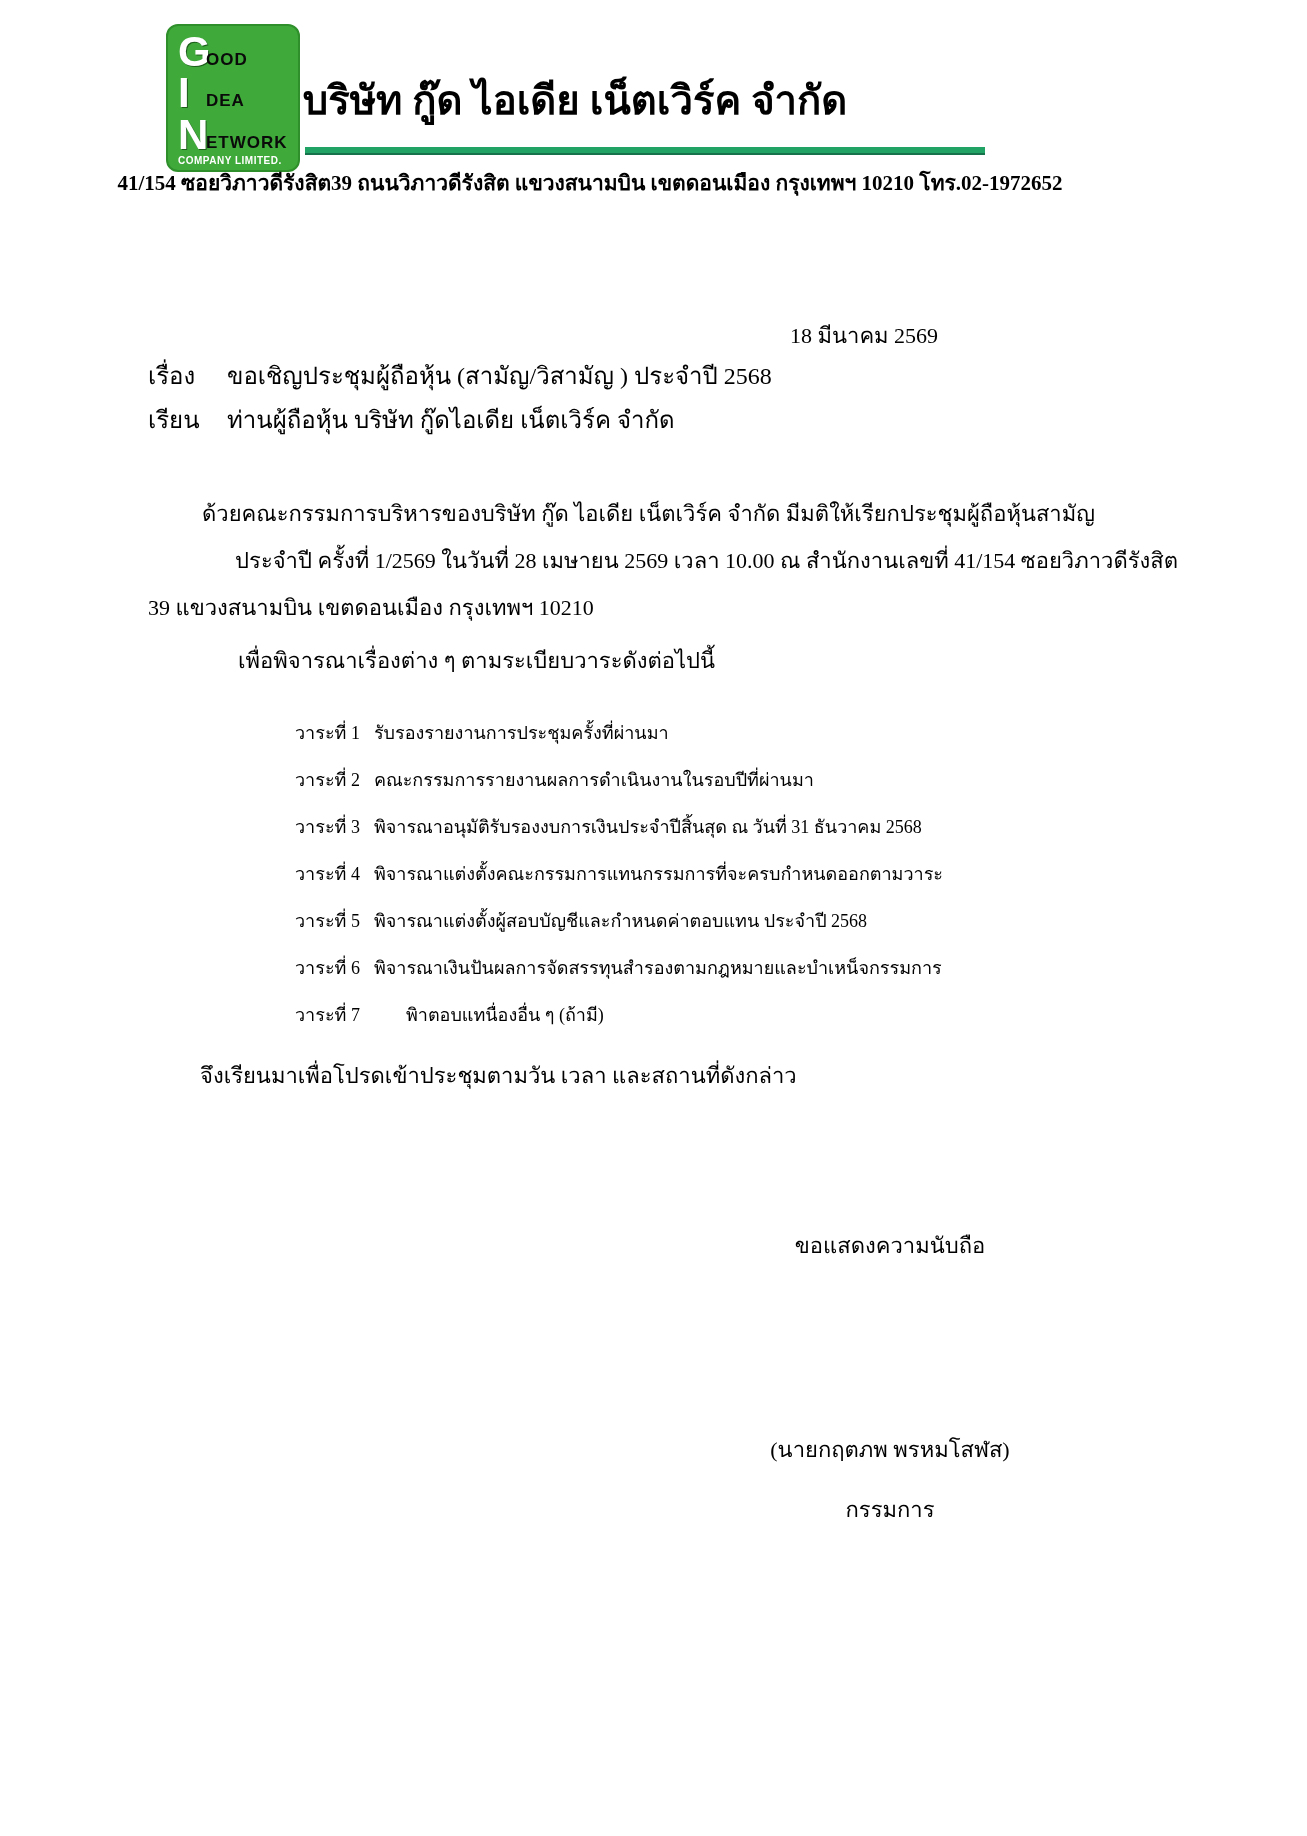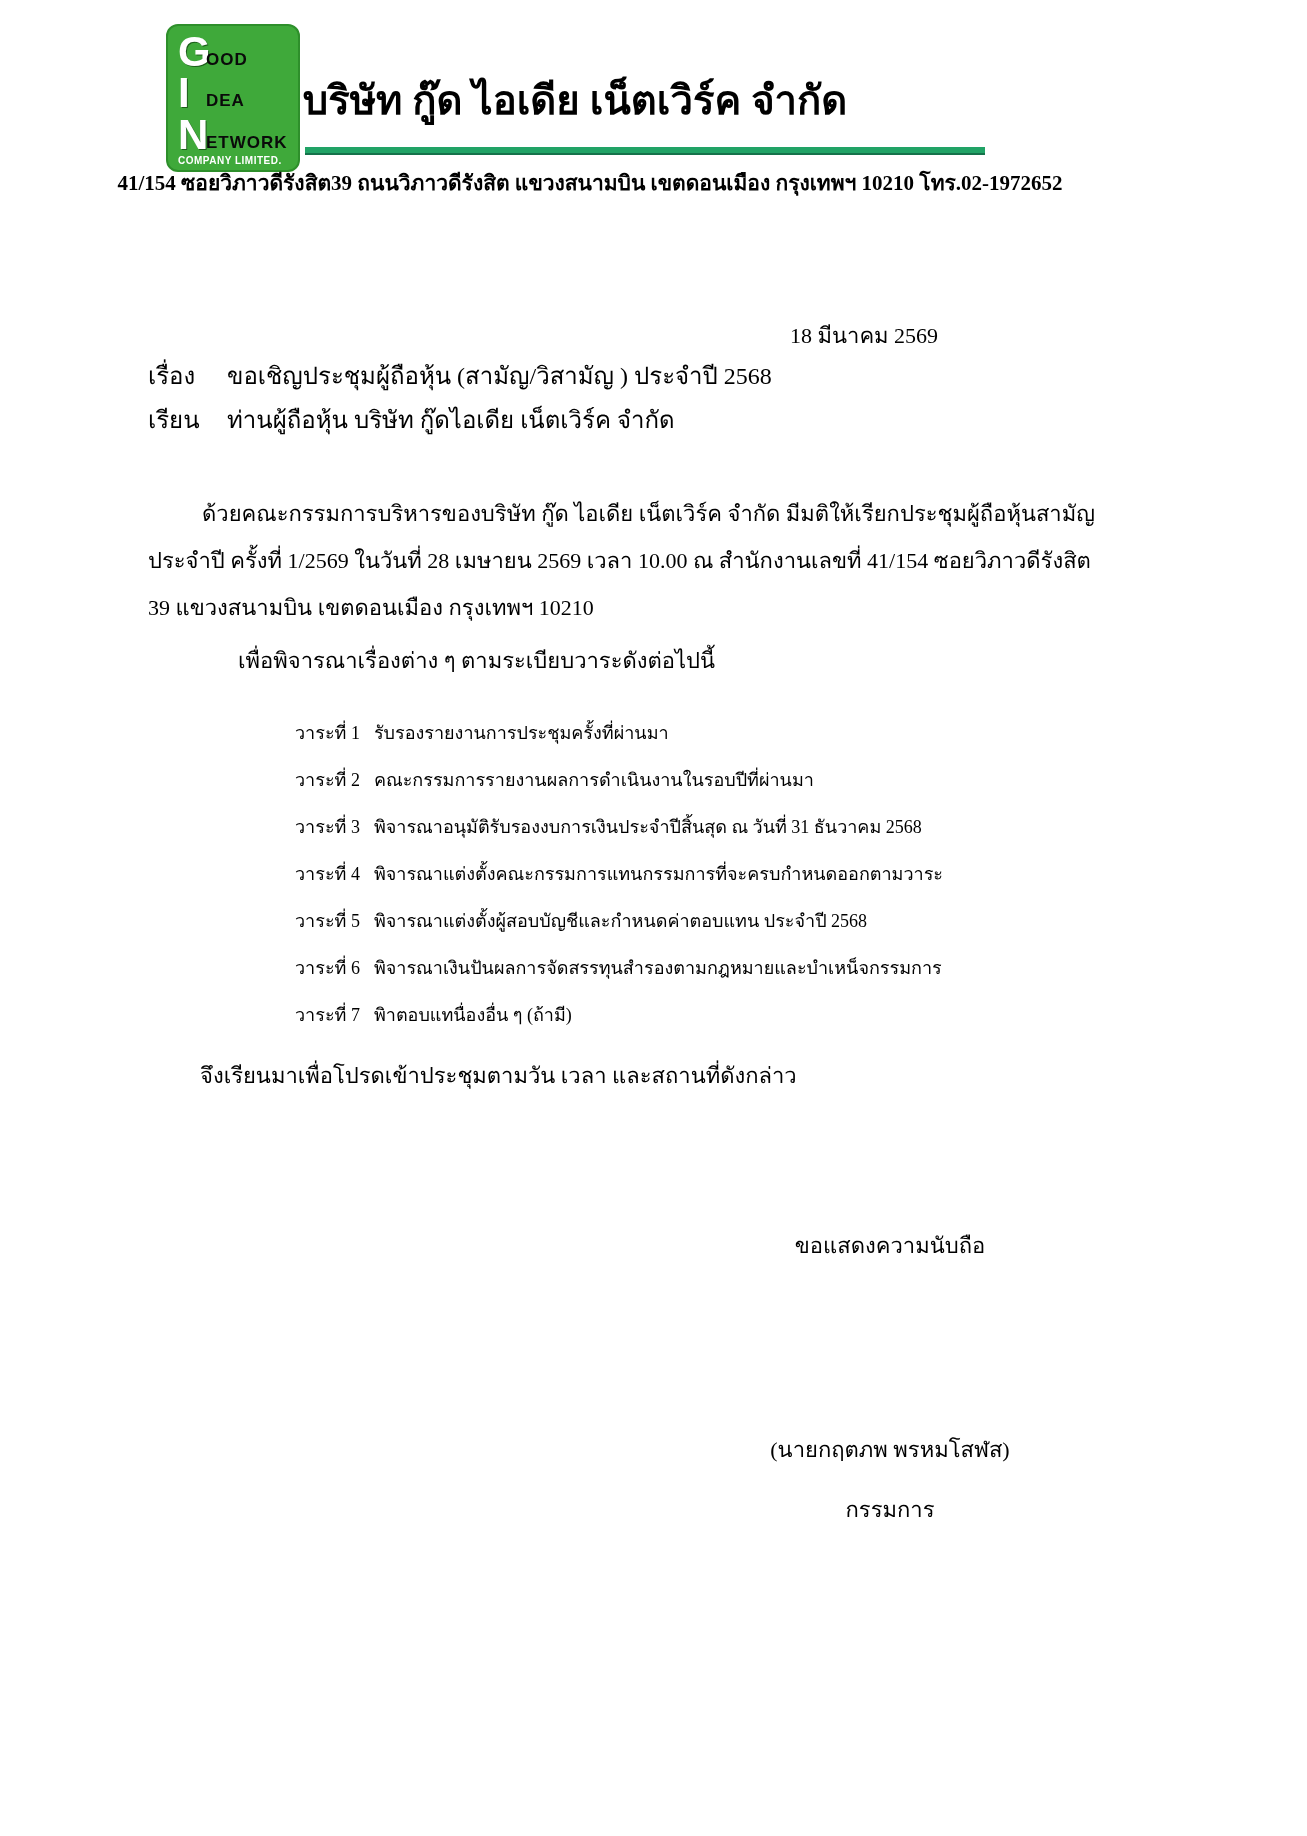--- a/index.html
+++ b/index.html
@@ -39,28 +39,28 @@
     font-size:21px; font-weight:bold; text-align:center; white-space:nowrap;
   }
   
   .letter-date { position:absolute; left:790px; top:318px; font-size:22px; }
   .field-row { position:absolute; left:148px; display:flex; font-size:24px; }
   .row-subject { top:356px; }
   .row-to { top:400px; }
   .field-label { width:79px; }
   .body-line { position:absolute; left:148px; width:1030px; font-size:22px; white-space:nowrap; }
   .body-line-1 { top:496px; padding-left:54px; }
-  .body-line-2 { top:543px; }
+  .body-line-2 { top:543px;text-align:right; }
   .body-line-3 { top:590px; }
   .agenda-intro { position:absolute; left:238px; top:643px; font-size:22px; }
   .agenda-row { position:absolute; left:295px; display:flex; font-size:18px; white-space:nowrap;margin-top:28px; }
   .agenda-label { min-width:57px; margin-right:14px; }
   .agenda-1 { top:690px; } .agenda-2 { top:737px; } .agenda-3 { top:784px;font-family:Liberation Serif, serif; }
   .agenda-4 { top:831px; } .agenda-5 { top:878px; } .agenda-6 { top:925px; }
-  .agenda-7 { top:972px; }
+  .agenda-7 { top:972px;gap:32px; }
   .closing-line { position:absolute; left:200px; top:1058px; font-size:22px; }
   .sig-block { position:absolute; left:700px; width:380px; text-align:center; font-size:22px; }
   .salutation { top:1228px; }
   .signer-name { top:1432px; }
   .signer-title { top:1492px; }
 </style>
 </head>
 <body>
 
 <div class="page">

